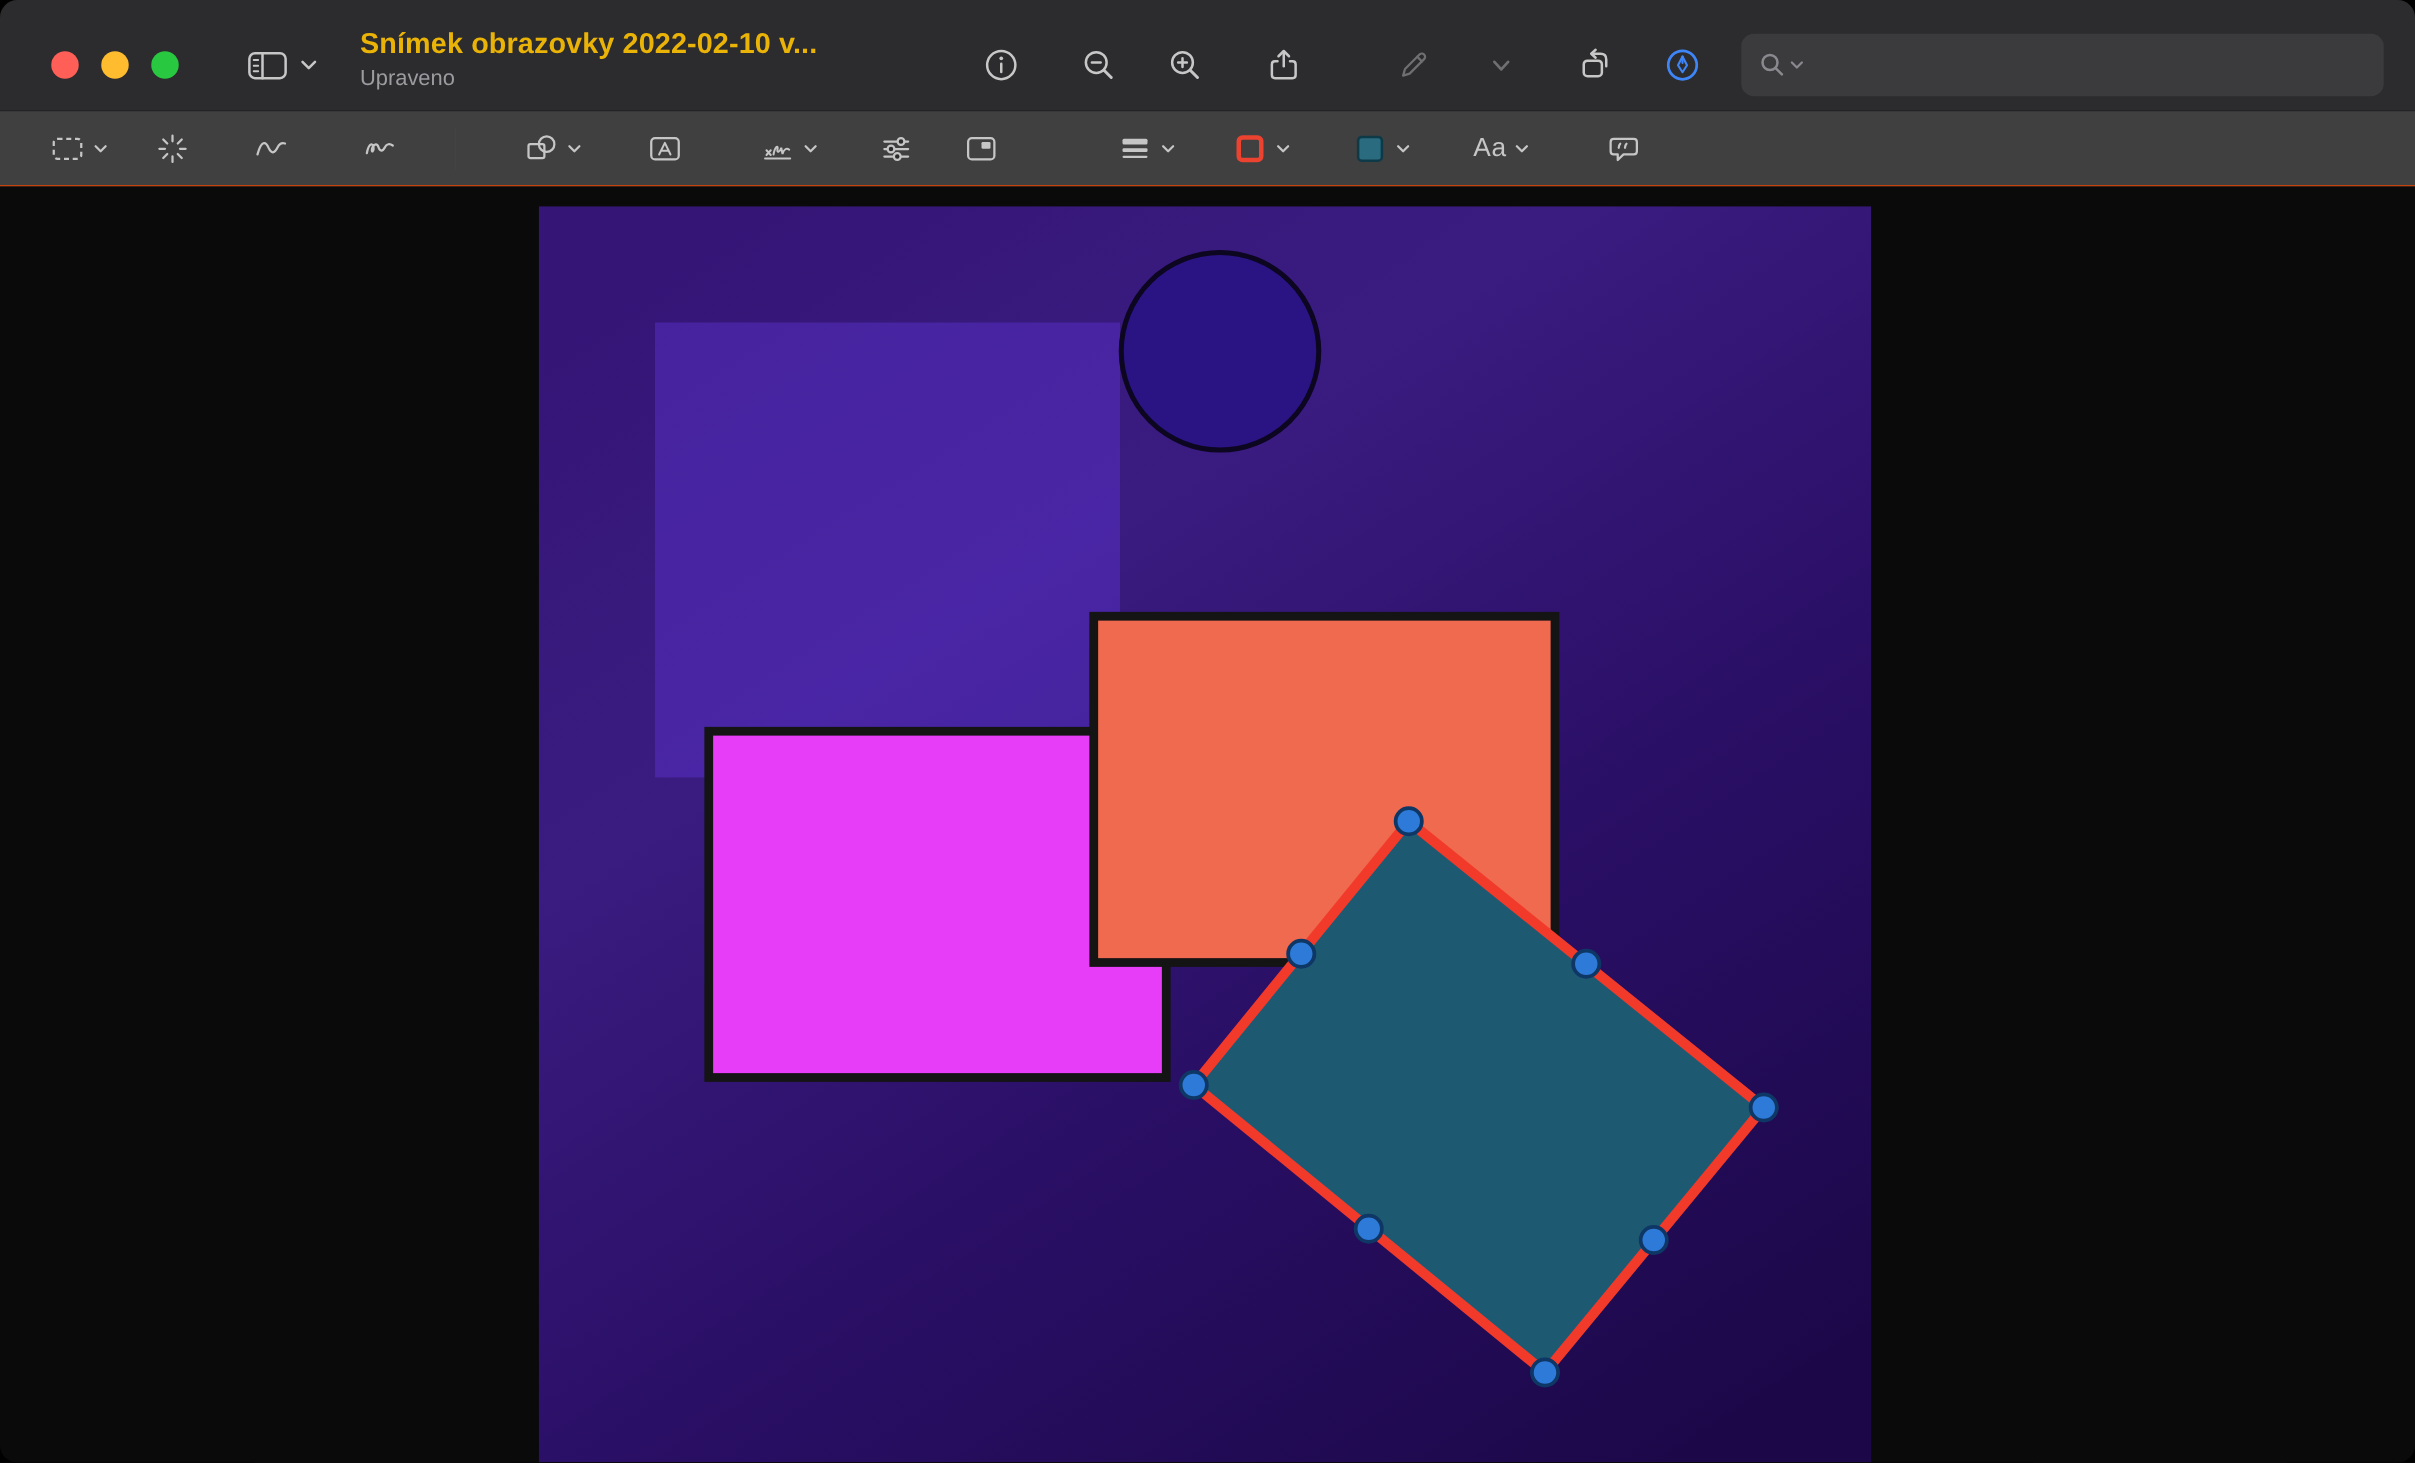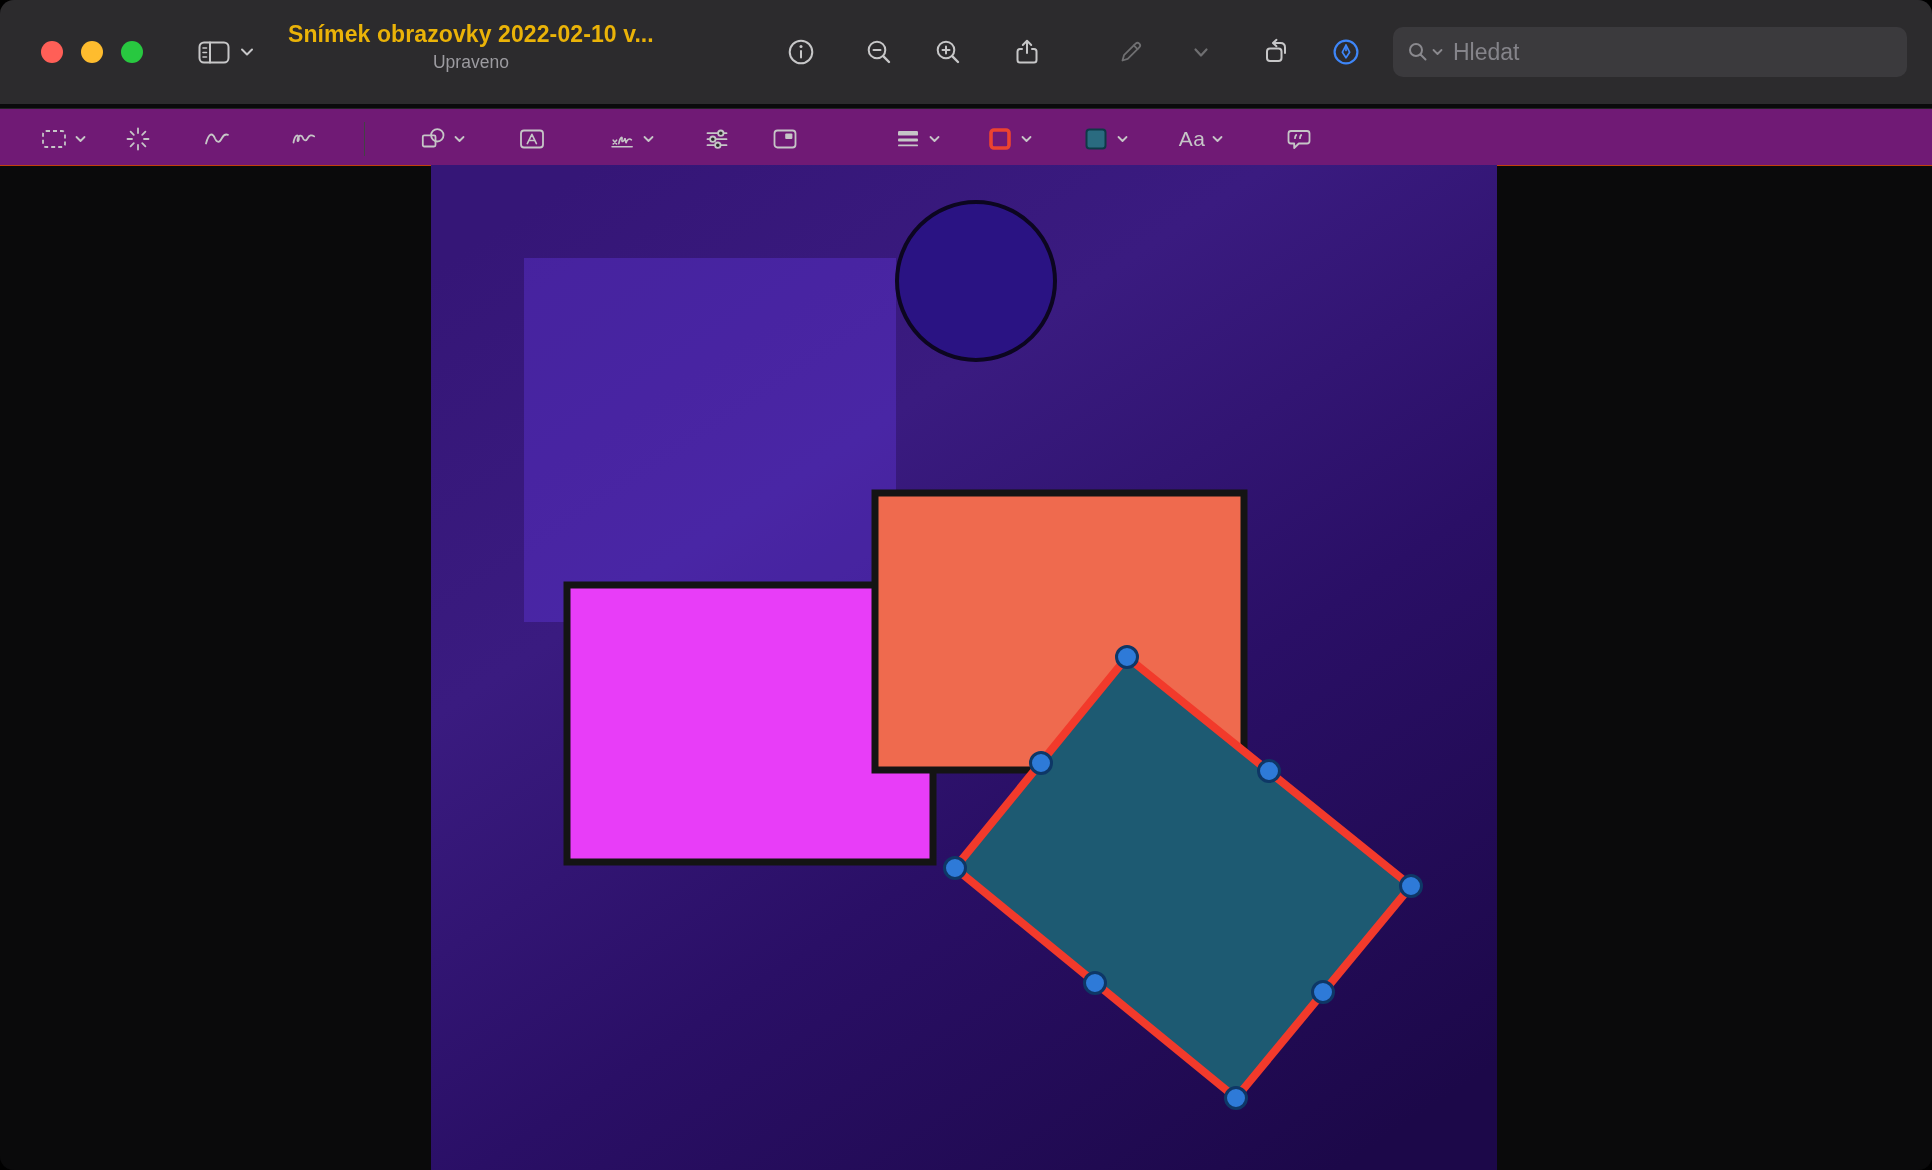--- a/index.html
+++ b/index.html
@@ -25,38 +25,38 @@
   button { background:none; border:none; padding:0; color:inherit; cursor:default; }
   .tb-btn {
     position:absolute; top:27px; height:50px; width:50px;
     display:flex; align-items:center; justify-content:center;
     color:#c7c7c8; border-radius:8px;
   }
   .tb-btn.wide { width:95px; gap:9px; }
   .dim { color:#6f6f71; }
   .title-block { position:absolute; left:288px; top:21px; white-space:nowrap; }
   .win-title { font-size:23px; font-weight:700; color:#eab308; letter-spacing:.1px; }
-  .win-subtitle { font-size:17.5px; color:#9c9ba0; margin-top:4px;text-align:center; }
+  .win-subtitle { font-size:17.5px; color:#9c9ba0; margin-top:4px; }
   .search-field {
     position:absolute; left:1393px; top:27px; width:514px; height:50px;
     background:#3b3a3d; border-radius:10px;
     display:flex; align-items:center; padding:0 14px; gap:8px;
   }
   .search-scope { display:flex; align-items:center; gap:3px; color:#8a898e; }
   .search-input {
     flex:1; background:transparent; border:none; outline:none;
     font-size:23px; color:#e8e8e8; font-family:inherit; min-width:0;
   }
   .search-input::placeholder { color:#85848a; }
   
   .markup-bar {
-    position:absolute; top:108px; left:0; right:0; height:61px;
-    background:#701a75;
+    position:absolute; top:88px; left:0; right:0; height:61px;
+    background:#404040;
     border-top:1px solid #232225;
-    border-bottom:4px solid #c2410c;
+    border-bottom:1px solid #c2410c;
   }
   .mk-btn {
     position:absolute; top:6px; height:48px; width:48px;
     display:flex; align-items:center; justify-content:center;
     color:#c6c6c7; border-radius:8px;
   }
   .mk-btn.has-menu { width:66px; gap:7px; }
   .aa-label { font-size:21px; color:#c6c6c7; letter-spacing:.5px; }
   .v-divider {
     position:absolute; top:13px; width:1px; height:34px; background:#434245;
@@ -164,21 +164,20 @@
     <div class="search-field">
       <button class="search-scope">
         <svg width="22" height="22" viewBox="0 0 22 22" fill="none" stroke="currentColor" stroke-width="2" stroke-linecap="round">
           <circle cx="9" cy="9" r="6"></circle>
           <path d="M13.5 13.5 L18.5 18.5"></path>
         </svg>
         <svg width="11" height="8" viewBox="0 0 11 8" fill="none" stroke="currentColor" stroke-width="1.8" stroke-linecap="round" stroke-linejoin="round">
           <path d="M1.5 2 L5.5 6 L9.5 2"></path>
         </svg>
       </button>
-      <input class="search-input" type="text" placeholder="Hledat" style="">
     </div>
   </header>
 
   <div class="markup-bar">
 
     <button class="mk-btn has-menu" style="left:30px;">
       <svg width="28" height="28" viewBox="0 0 28 28" fill="none" stroke="currentColor" stroke-width="1.8">
         <rect x="3" y="6" width="22" height="16" rx="3" stroke-dasharray="4 3"></rect>
       </svg>
       <svg width="11" height="8" viewBox="0 0 11 8" fill="none" stroke="currentColor" stroke-width="1.8" stroke-linecap="round" stroke-linejoin="round">

